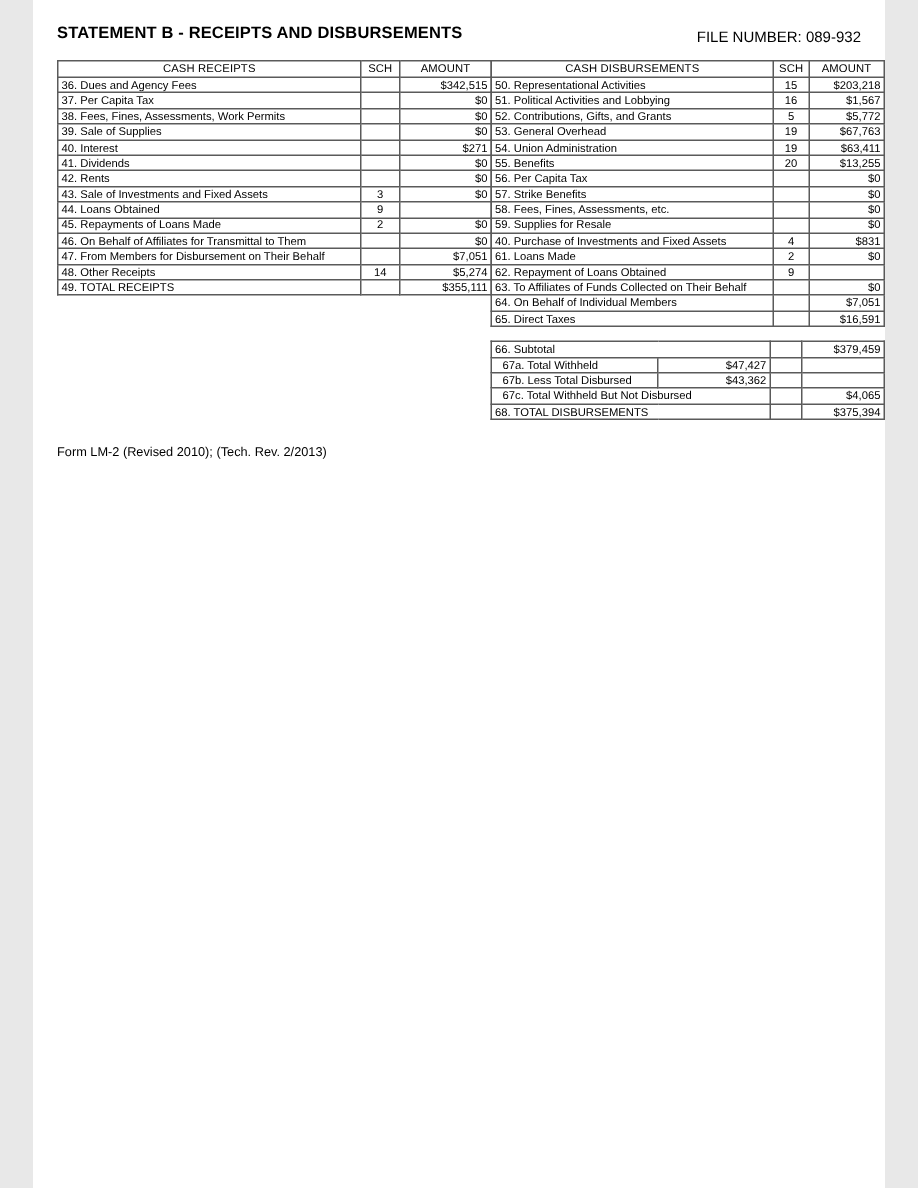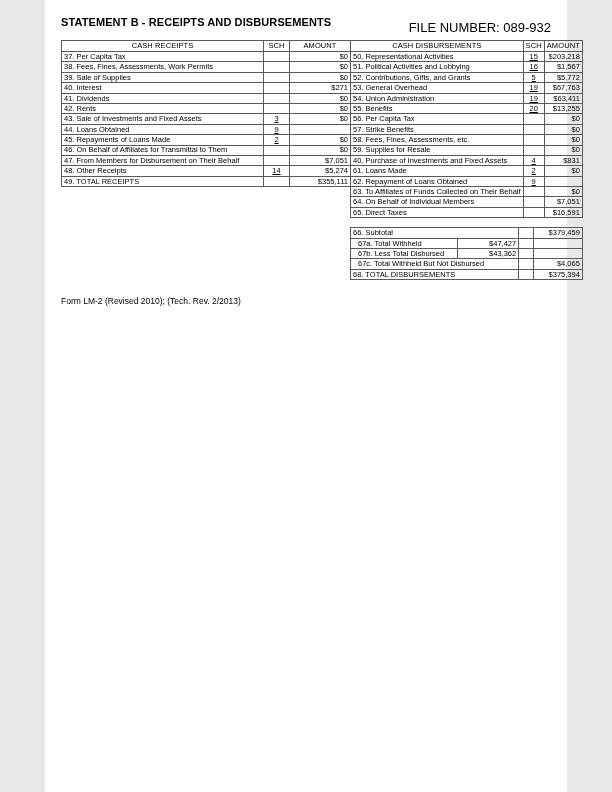--- a/index.html
+++ b/index.html
@@ -1,35 +1,35 @@
 <!DOCTYPE html>
 <html><head>
 <meta charset="utf-8">
 <style>
   * { margin:0; padding:0; box-sizing:border-box; }
   html,body { background:#e8e8e8; }
   .page {
-    position:relative; width:522px; height:792px; margin:0 auto;
+    position:relative; width:568px; height:792px; margin:0 auto;
     background:#ffffff; color:#000;
     font-family:"Liberation Sans", sans-serif;
   }
   .doc-title { position:absolute; left:16px; top:16px; font-size:11px; font-weight:bold; letter-spacing:0.1px; }
-  .file-number { position:absolute; right:16px; top:20px; font-size:13px; }
+  .file-number { position:absolute; right:16px; top:20px; font-size:10px; }
 
   table { border-collapse:collapse; table-layout:fixed; }
   td, th {
     border:1px solid #5a5a5a;
     font-size:7.5px; font-weight:normal; line-height:1;
     padding:0 2px; height:10.4px;
     overflow:hidden; white-space:nowrap;
     vertical-align:middle;
   }
   th { height:11px; letter-spacing:0.1px; }
   .cell-label { text-align:left; }
-  .cell-sch { text-align:center;text-decoration:underline; }
+  .cell-sch { text-align:center; }
   .cell-amount { text-align:right; }
   .indent { padding-left:7px; }
 
   .left-table { position:absolute; left:16px; top:40px; }
   .right-col  { position:absolute; left:305px; top:40px; }
   .spacer { height:9px; }
 
   .footer { position:absolute; left:16px; top:296px; font-size:8.5px; }
 </style>
 </head>
@@ -48,20 +48,25 @@
       </colgroup>
     <thead>
       <tr>
         <th>CASH RECEIPTS</th>
         <th>SCH</th>
         <th>AMOUNT</th>
       </tr>
     </thead>
     <tbody>
 
+        <tr>
+          <td class="cell-label">36. Dues and Agency Fees</td>
+          <td class="cell-sch"></td>
+          <td class="cell-amount">$342,515</td>
+        </tr>
 
         <tr>
           <td class="cell-label">37. Per Capita Tax</td>
           <td class="cell-sch"></td>
           <td class="cell-amount">$0</td>
         </tr>
 
         <tr>
           <td class="cell-label">38. Fees, Fines, Assessments, Work Permits</td>
           <td class="cell-sch"></td>

